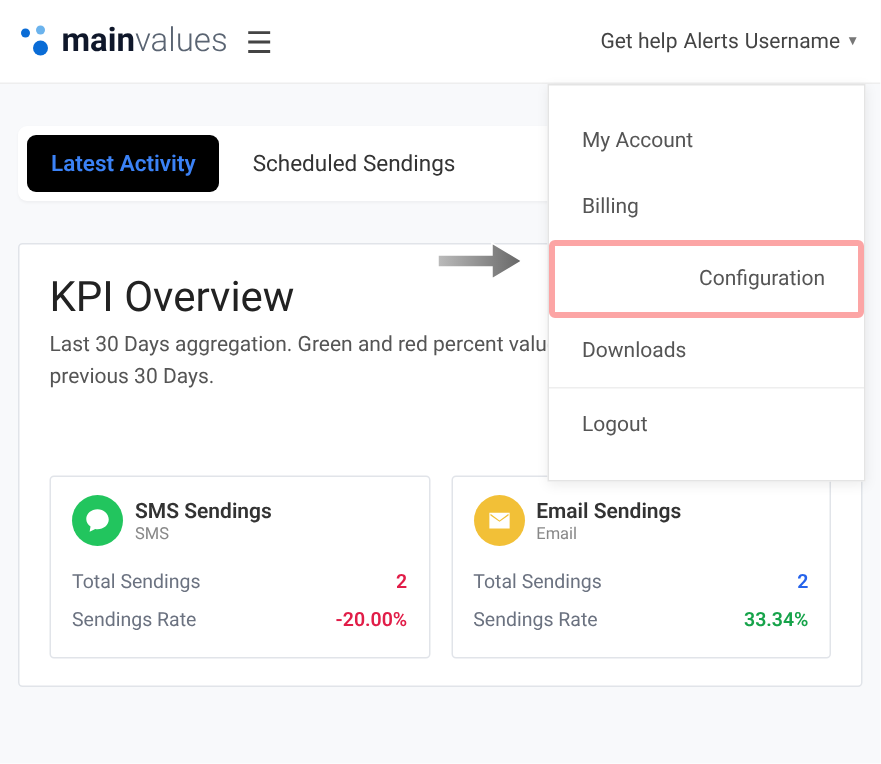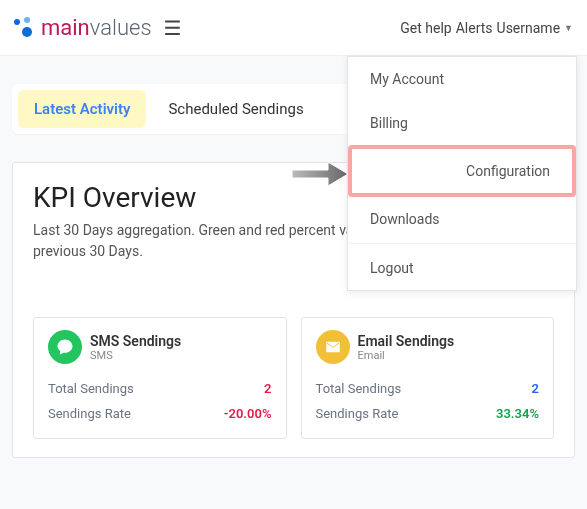--- a/index.html
+++ b/index.html
@@ -5,36 +5,36 @@
   * { box-sizing: border-box; margin: 0; padding: 0; }
   body { font-family: -apple-system, BlinkMacSystemFont, "Segoe UI", Roboto, sans-serif; background: #f8f9fb; width: 587px; height: 509px; overflow: hidden; color: #333; }
   .topbar { background: #fff; height: 56px; display: flex; align-items: center; padding: 0 14px; border-bottom: 1px solid #eee; position: relative; }
   .logo { display: flex; align-items: center; gap: 3px; }
   .logo-dots { display: inline-block; width: 22px; height: 22px; position: relative; margin-right: 2px;}
   .logo-dots span { position: absolute; border-radius: 50%; }
   .dot1 { width:6px; height:6px; background:#0a6cd6; top:2px; left:0; }
   .dot2 { width:6px; height:6px; background:#6bb3ed; top:0; left:10px; }
   .dot3 { width:10px; height:10px; background:#0a6cd6; top:10px; left:8px; }
   .logo-text { font-size: 22px; font-weight: 700; color: #6b7280;}
-  .logo-text .main { color:#be185d; font-weight:400;}
+  .logo-text .main { color:#0f172a; font-weight:700;}
   .logo-text .brainer { color:#5a6472; font-weight:300;}
   .hamburger { margin-left: 12px; font-size: 20px; color:#444; cursor:pointer;}
   .topnav { margin-left:auto; display:flex; align-items:flex-end; gap:4px; font-size:14px; color:#444;}
   .topnav .item { cursor:pointer; display:flex; align-items:center;}
   .caret { margin-left:4px; font-size:9px; color:#777;}
-  .dropdown { position:absolute; top:56px; right:10px; width:230px; background:#fff; border:1px solid #e4e4e4; box-shadow:0 2px 8px rgba(0,0,0,0.08); z-index:20; padding: 0 0;}
+  .dropdown { position:absolute; top:56px; right:10px; width:212px; background:#fff; border:1px solid #e4e4e4; box-shadow:0 2px 8px rgba(0,0,0,0.08); z-index:20; padding: 15px 0;}
   .dropdown .ditem { padding:14px 22px; font-size:14px; color:#555; cursor:pointer;}
   .dropdown .sep { border-top:1px solid #eee; margin:2px 0;}
   .highlight-box { border:4px solid #fca5a5; border-radius:4px;text-align:right; }
   .highlighted-item { padding:14px 22px; font-size:14px; color:#555; cursor:pointer;}
   .arrow-pointer { position:absolute; z-index:30; top:158px; left:290px; }
   .content { padding: 28px 12px 12px 12px; }
   .tabbar { background:#fff; border-radius:6px; padding:6px; display:flex; gap:6px; box-shadow:0 1px 2px rgba(0,0,0,0.04); margin-bottom:28px;}
   .tab { padding:10px 16px; font-size:15px; border-radius:6px; color:#333; cursor:pointer;}
-  .tab.active { background:#fef9c3; color:#3b82f6; font-weight:600;}
+  .tab.active { background:#000000; color:#3b82f6; font-weight:600;}
   .panel { background:#fff; border:1px solid #e1e4e9; border-radius:3px; padding:18px 20px;}
   .panel h2 { font-size:28px; font-weight:400; color:#222; margin-bottom:6px;}
   .panel .sub { font-size:14px; color:#555; line-height:1.5; margin-bottom:18px;}
   .cards { display:flex; gap:14px;}
   .card { flex:1; border:1px solid #e1e4e9; border-radius:3px; padding:12px 14px; font-size:13px;margin-top:37px;}
   .card-head { display:flex; align-items:center; gap:8px; margin-bottom:12px;}
   .iconcirc { width:34px; height:34px; border-radius:50%; display:flex; align-items:center; justify-content:center;}
   .iconcirc.green { background:#22c55e;}
   .iconcirc.yellow { background:#f2c037;}
   .card-title { font-weight:600; color:#333; font-size:14px;}

